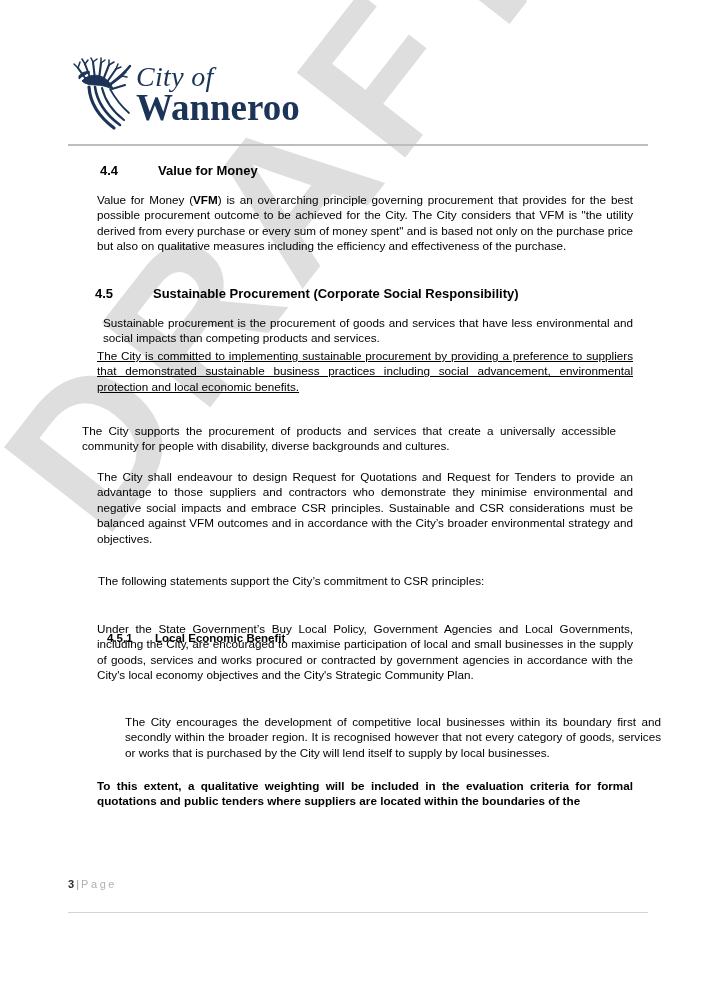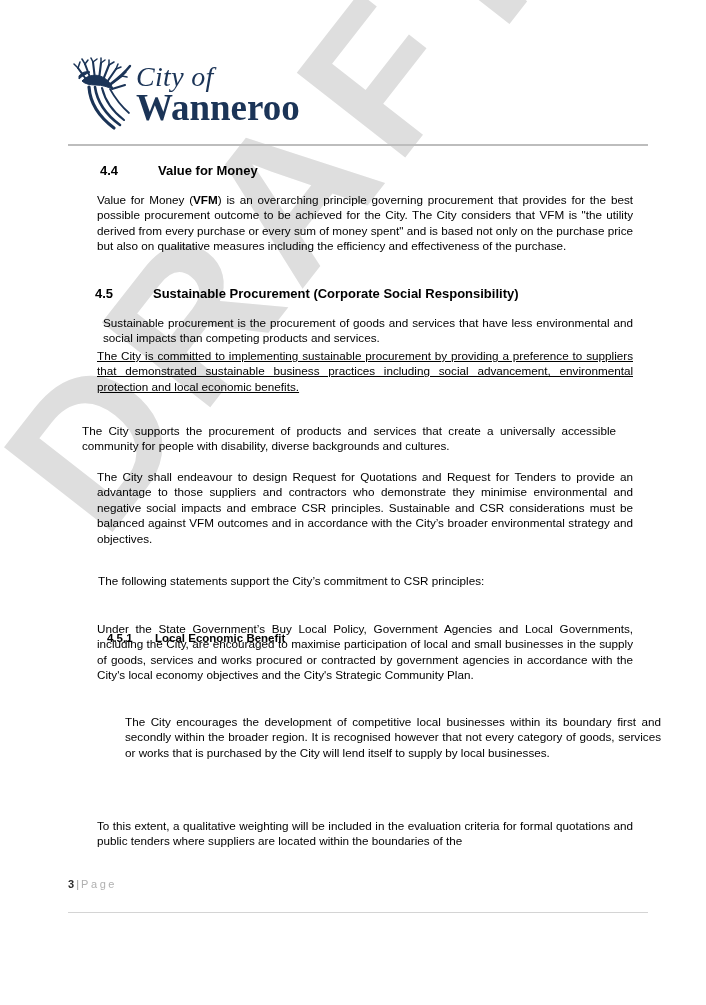--- a/index.html
+++ b/index.html
@@ -290,21 +290,21 @@
       <div class="para nojustify" style="left:98px; top:561px; width:536px;">The following statements support the City’s commitment to CSR principles:</div>
 
       <div class="h3" style="left:107px; top:592px;">
         <span class="num">4.5.1</span><span>Local Economic Benefit</span>
       </div>
 
       <div class="para" style="left:97px; top:621px; width:536px;">Under the State Government’s Buy Local Policy, Government Agencies and Local Governments, including the City, are encouraged to maximise participation of local and small businesses in the supply of goods, services and works procured or contracted by government agencies in accordance with the City's local economy objectives and the City's Strategic Community Plan.</div>
 
       <div class="para" style="left:97px; top:714px; width:536px;margin-left:28px;">The City encourages the development of competitive local businesses within its boundary first and secondly within the broader region. It is recognised however that not every category of goods, services or works that is purchased by the City will lend itself to supply by local businesses.</div>
 
-      <div class="para" style="left:97px; top:818px; width:536px;">To this extent, a qualitative weighting will be included in the evaluation criteria for formal quotations and public tenders where suppliers are located within the boundaries of the</div>
+      <div class="para" style="left:97px; top:778px; width:536px;font-weight:bold;">To this extent, a qualitative weighting will be included in the evaluation criteria for formal quotations and public tenders where suppliers are located within the boundaries of the</div>
 
     </div>
 
     <div class="footer-rule"></div>
     <div class="footer">
       <span class="pagenum">3</span><span class="sep">|</span><span class="pagelabel">Page</span>
     </div>
 
   </div>
 </div>

